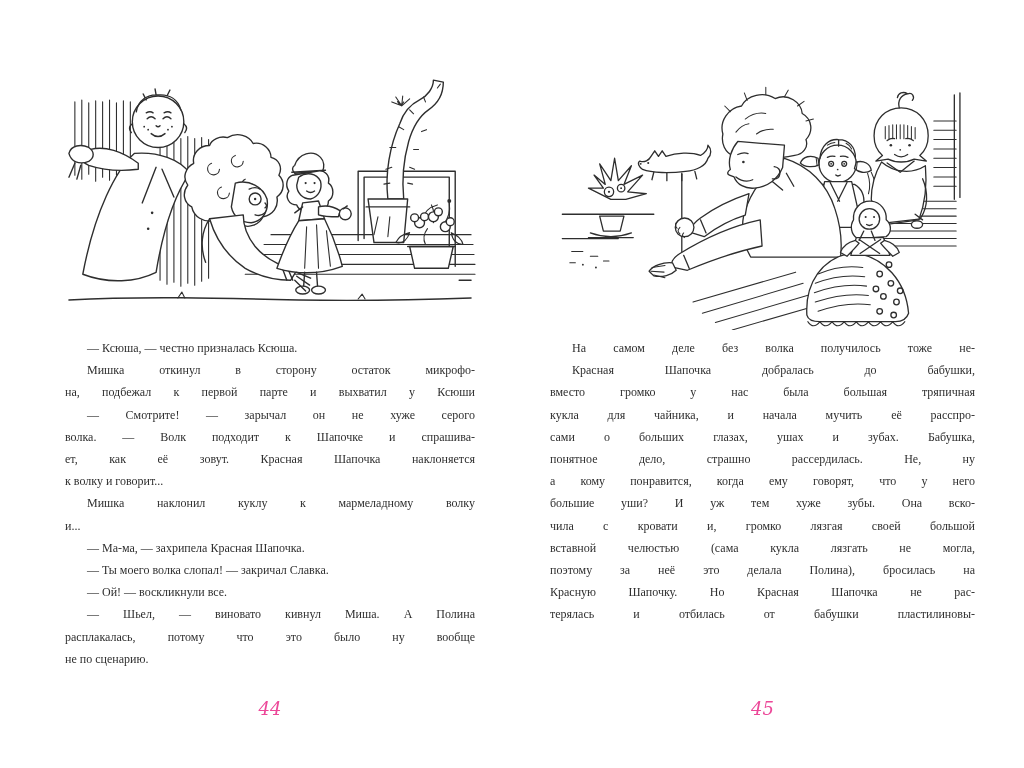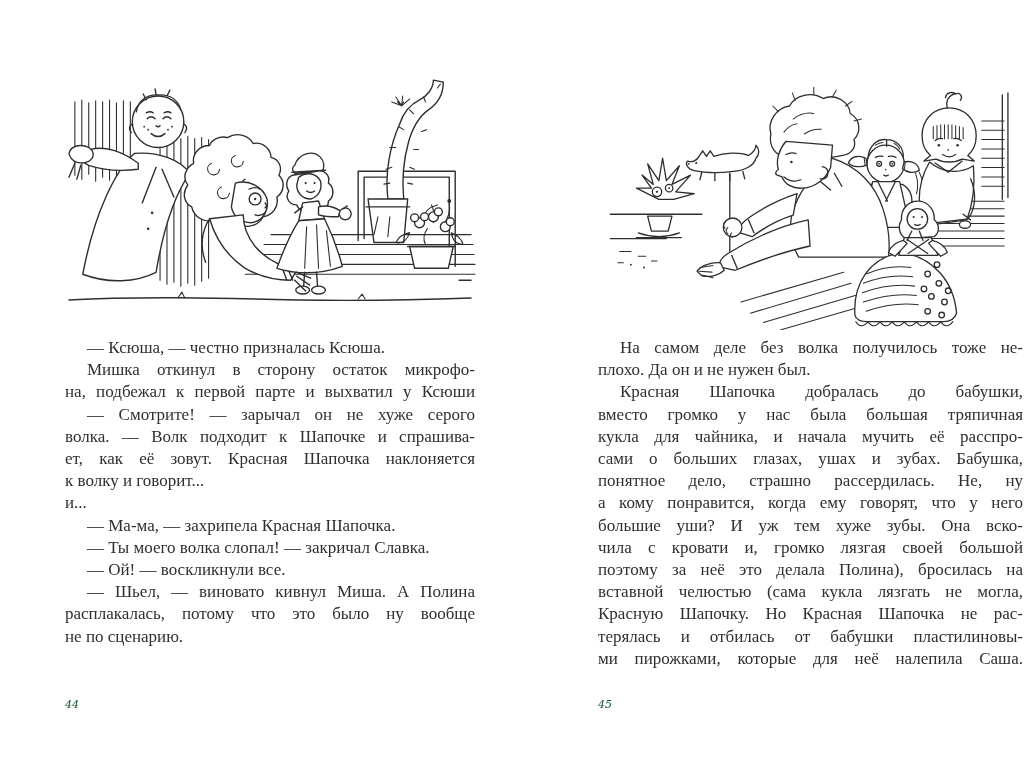--- a/index.html
+++ b/index.html
@@ -1,30 +1,30 @@
 <!DOCTYPE html>
 <html><head>
 <meta charset="utf-8">
 <style>
   html,body{margin:0;padding:0;background:#ffffff;}
   .spread{position:relative;width:1024px;height:768px;background:#ffffff;overflow:hidden;
           font-family:"Liberation Serif", serif;color:#2f2f2f;}
   .page{position:absolute;top:0;height:768px;}
   .page-left{left:65px;width:410px;}
-  .page-right{left:550px;width:425px;margin-left:48px;}
+  .page-right{left:550px;width:425px;}
   .illus{position:absolute;left:0;}
   .page-left .illus{top:72px;left:-4px;}
   .page-right .illus{top:78px;}
   .text-block{position:absolute;top:337px;left:0;right:0;
-              font-size:17px;line-height:22.2px;text-align:justify;}
+              font-size:12px;line-height:22.2px;text-align:justify;}
   .line{text-align:left;white-space:normal;}
   .line.jl{text-align:justify;text-align-last:justify;}
   .line.ind{text-indent:22px;}
-  .page-number{position:absolute;top:698px;width:100%;
-               font-family:"DejaVu Serif", serif;font-style:italic;font-size:11px;color:#14532d;}
+  .page-number{position:absolute;top:698px;width:100%;text-align:center;
+               font-family:"DejaVu Serif", serif;font-style:italic;font-size:18px;color:#ec4899;}
   
   .ink path,.ink circle,.ink ellipse{stroke:#2e2e2e;stroke-width:1.4;fill:none;
         stroke-linecap:round;stroke-linejoin:round;}
   .ink .wf{fill:#ffffff;}
   .ink .dot{fill:#2e2e2e;stroke:none;}
   .ink .thin{stroke-width:1.1;}
 </style>
 </head>
 <body>
 
@@ -113,20 +113,21 @@
     </svg>
 
     <div class="text-block">
         <div class="line ind">— Ксюша, — честно призналась Ксюша.</div>
         <div class="line ind jl">Мишка откинул в сторону остаток микрофо-</div>
         <div class="line jl">на, подбежал к первой парте и выхватил у Ксюши</div>
         <div class="line ind jl">— Смотрите! — зарычал он не хуже серого</div>
         <div class="line jl">волка. — Волк подходит к Шапочке и спрашива-</div>
         <div class="line jl">ет, как её зовут. Красная Шапочка наклоняется</div>
         <div class="line">к волку и говорит...</div>
+        <div class="line ind jl">Мишка наклонил куклу к мармеладному волку</div>
         <div class="line">и...</div>
         <div class="line ind">— Ма-ма, — захрипела Красная Шапочка.</div>
         <div class="line ind">— Ты моего волка слопал! — закричал Славка.</div>
         <div class="line ind">— Ой! — воскликнули все.</div>
         <div class="line ind jl">— Шьел, — виновато кивнул Миша. А Полина</div>
         <div class="line jl">расплакалась, потому что это было ну вообще</div>
         <div class="line">не по сценарию.</div>
       </div>
     <div class="page-number">44</div>
   </div>
@@ -224,31 +225,29 @@
         <path d="M326 157q3 2 6 0"></path>
         <path class="wf" d="M315 171 L344 171 L351 190 L309 190 Z"></path>
         <path d="M318 173 L340 188 M341 173 L319 188 M323 164l-5 10 M331 164l4 10"></path>
         <path class="wf" d="M314 174 C306 176 300 181 298 187 L305 191 C310 186 315 181 318 177 Z"></path>
         <path class="wf" d="M345 174 C353 176 359 181 361 187 L354 191 C349 186 344 181 341 177 Z"></path>
       </g>
     </svg>
 
     <div class="text-block">
         <div class="line ind jl">На самом деле без волка получилось тоже не-</div>
-        <div class="line">плохо. Да он и не нужен был.</div>
         <div class="line ind jl">Красная Шапочка добралась до бабушки,</div>
         <div class="line jl">вместо громко у нас была большая тряпичная</div>
         <div class="line jl">кукла для чайника, и начала мучить её расспро-</div>
         <div class="line jl">сами о больших глазах, ушах и зубах. Бабушка,</div>
         <div class="line jl">понятное дело, страшно рассердилась. Не, ну</div>
         <div class="line jl">а кому понравится, когда ему говорят, что у него</div>
         <div class="line jl">большие уши? И уж тем хуже зубы. Она вско-</div>
         <div class="line jl">чила с кровати и, громко лязгая своей большой</div>
+        <div class="line jl">вставной челюстью (сама кукла лязгать не могла,</div>
         <div class="line jl">поэтому за неё это делала Полина), бросилась на</div>
-        <div class="line jl">вставной челюстью (сама кукла лязгать не могла,</div>
         <div class="line jl">Красную Шапочку. Но Красная Шапочка не рас-</div>
         <div class="line jl">терялась и отбилась от бабушки пластилиновы-</div>
-        <div class="line jl">ми пирожками, которые для неё налепила Саша.</div>
       </div>
     <div class="page-number">45</div>
   </div>
 
 </div>
 
 </body></html>

